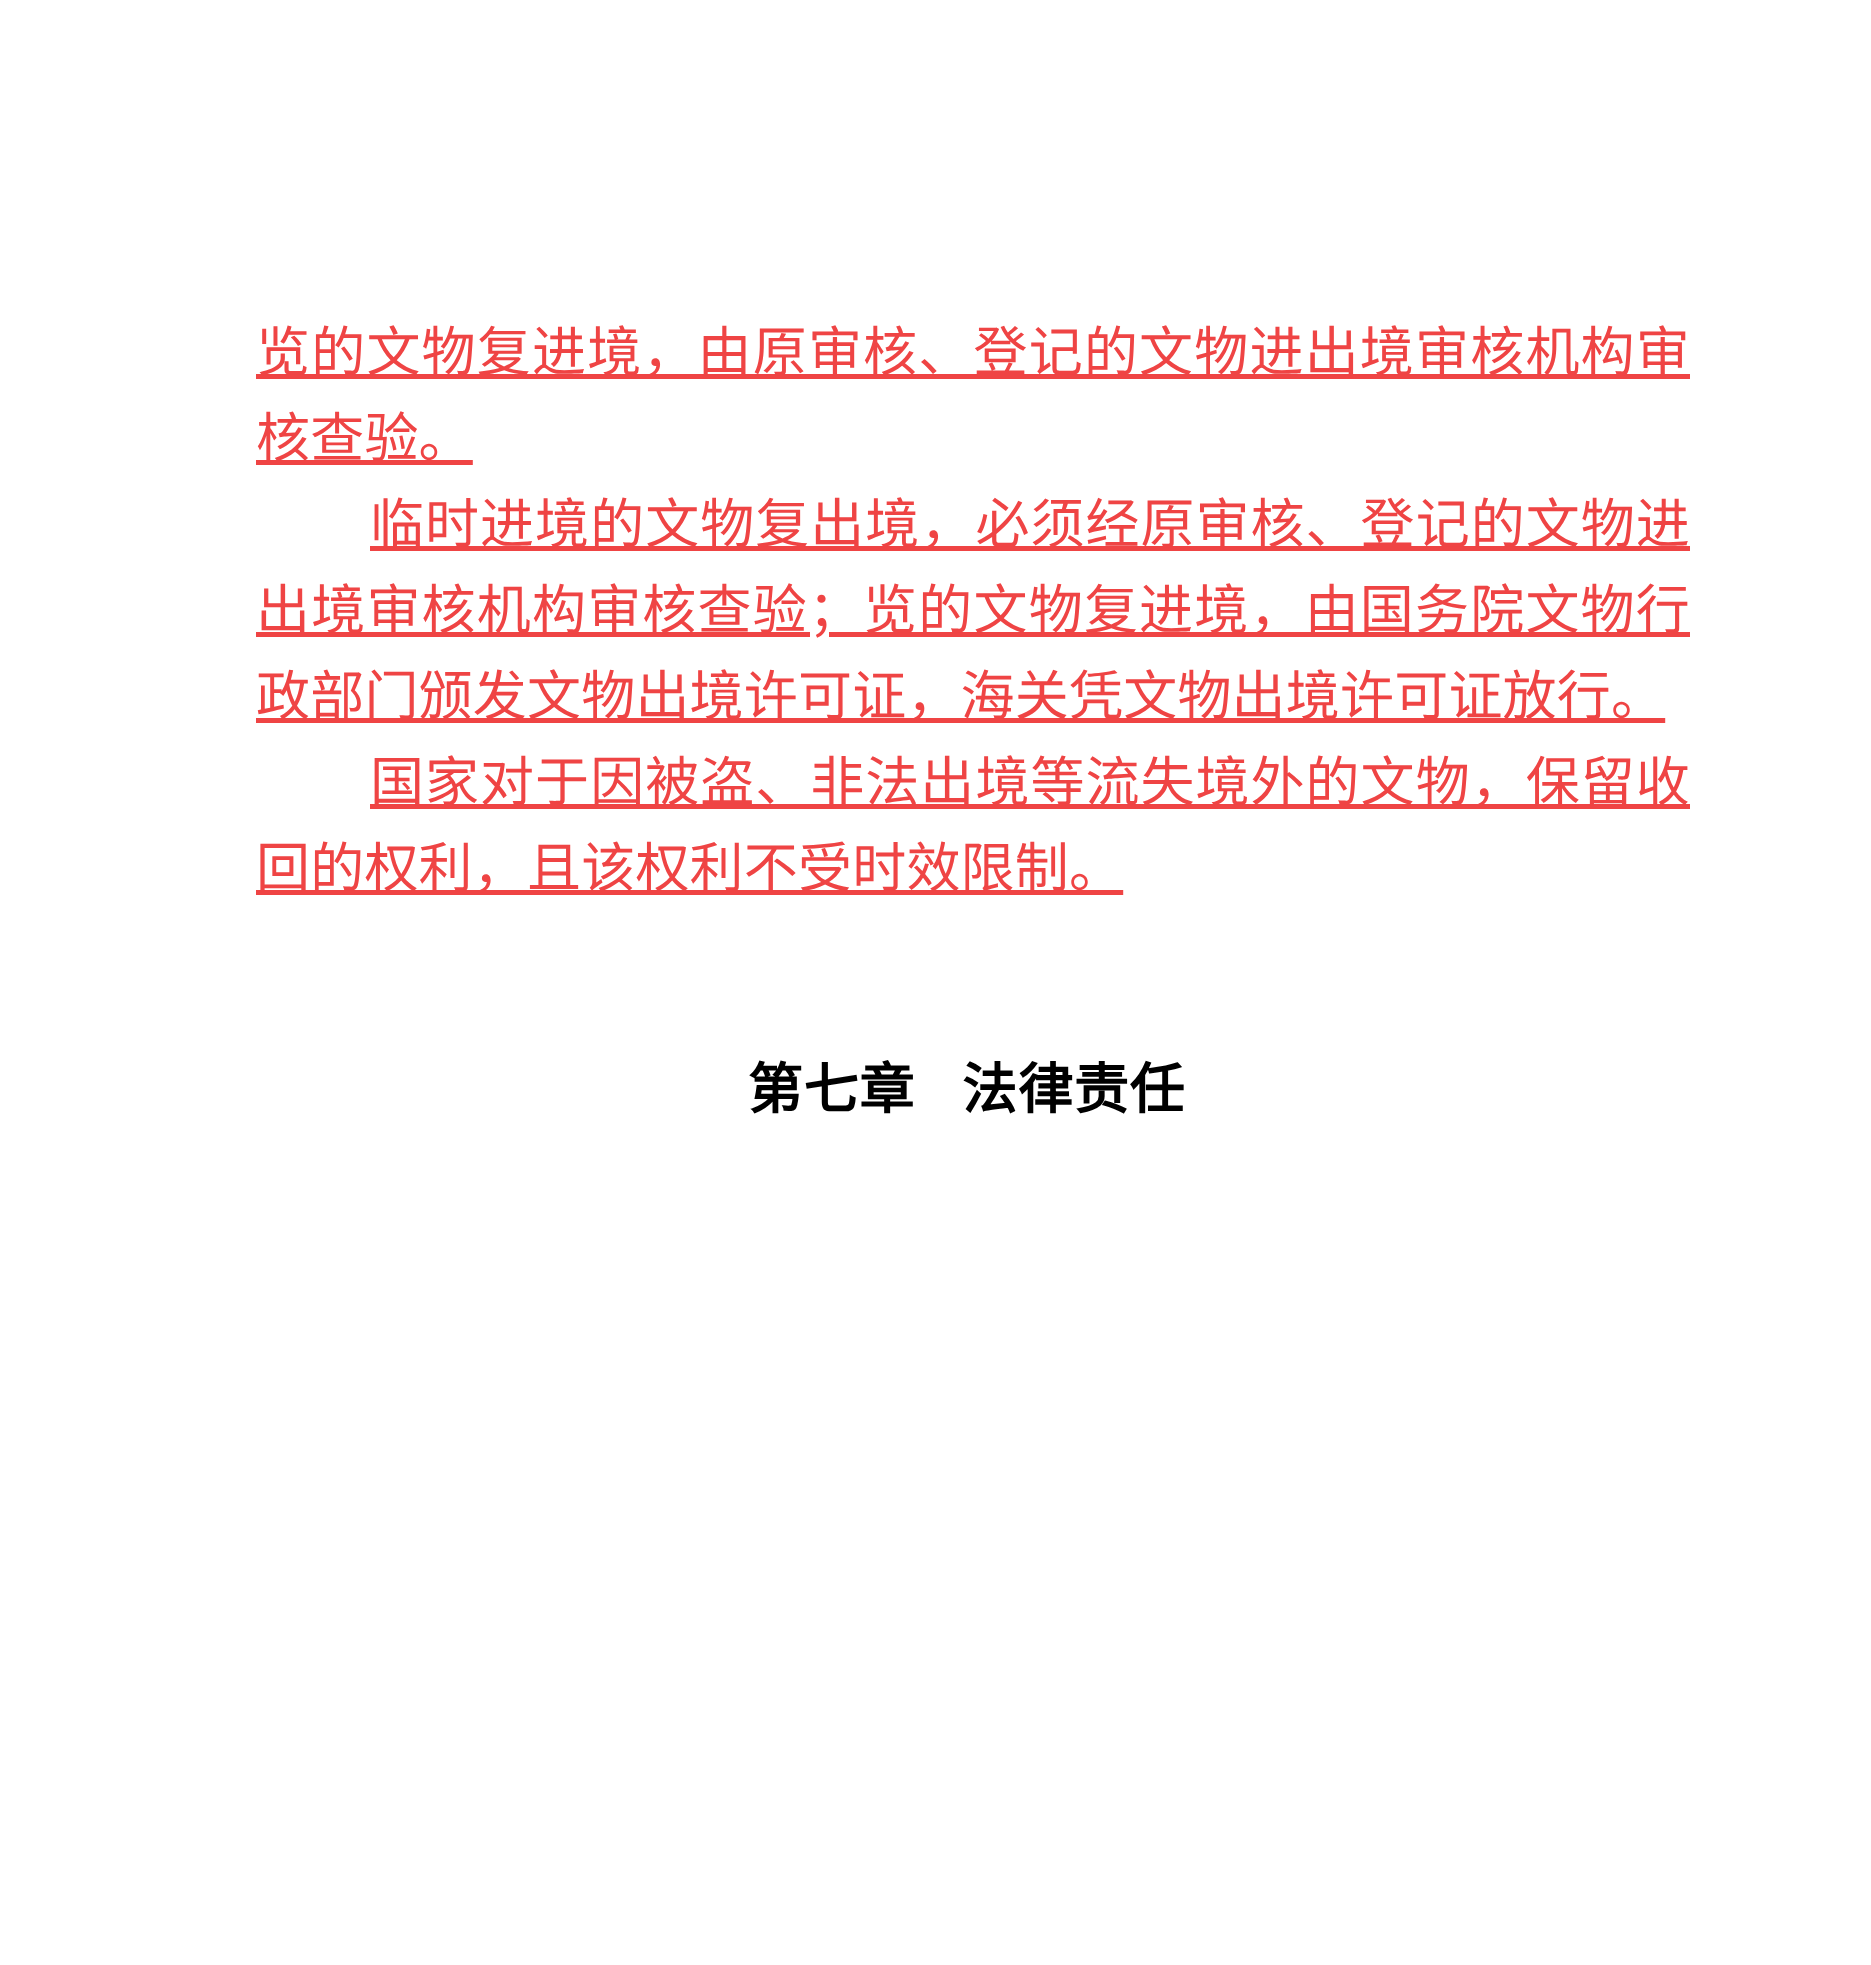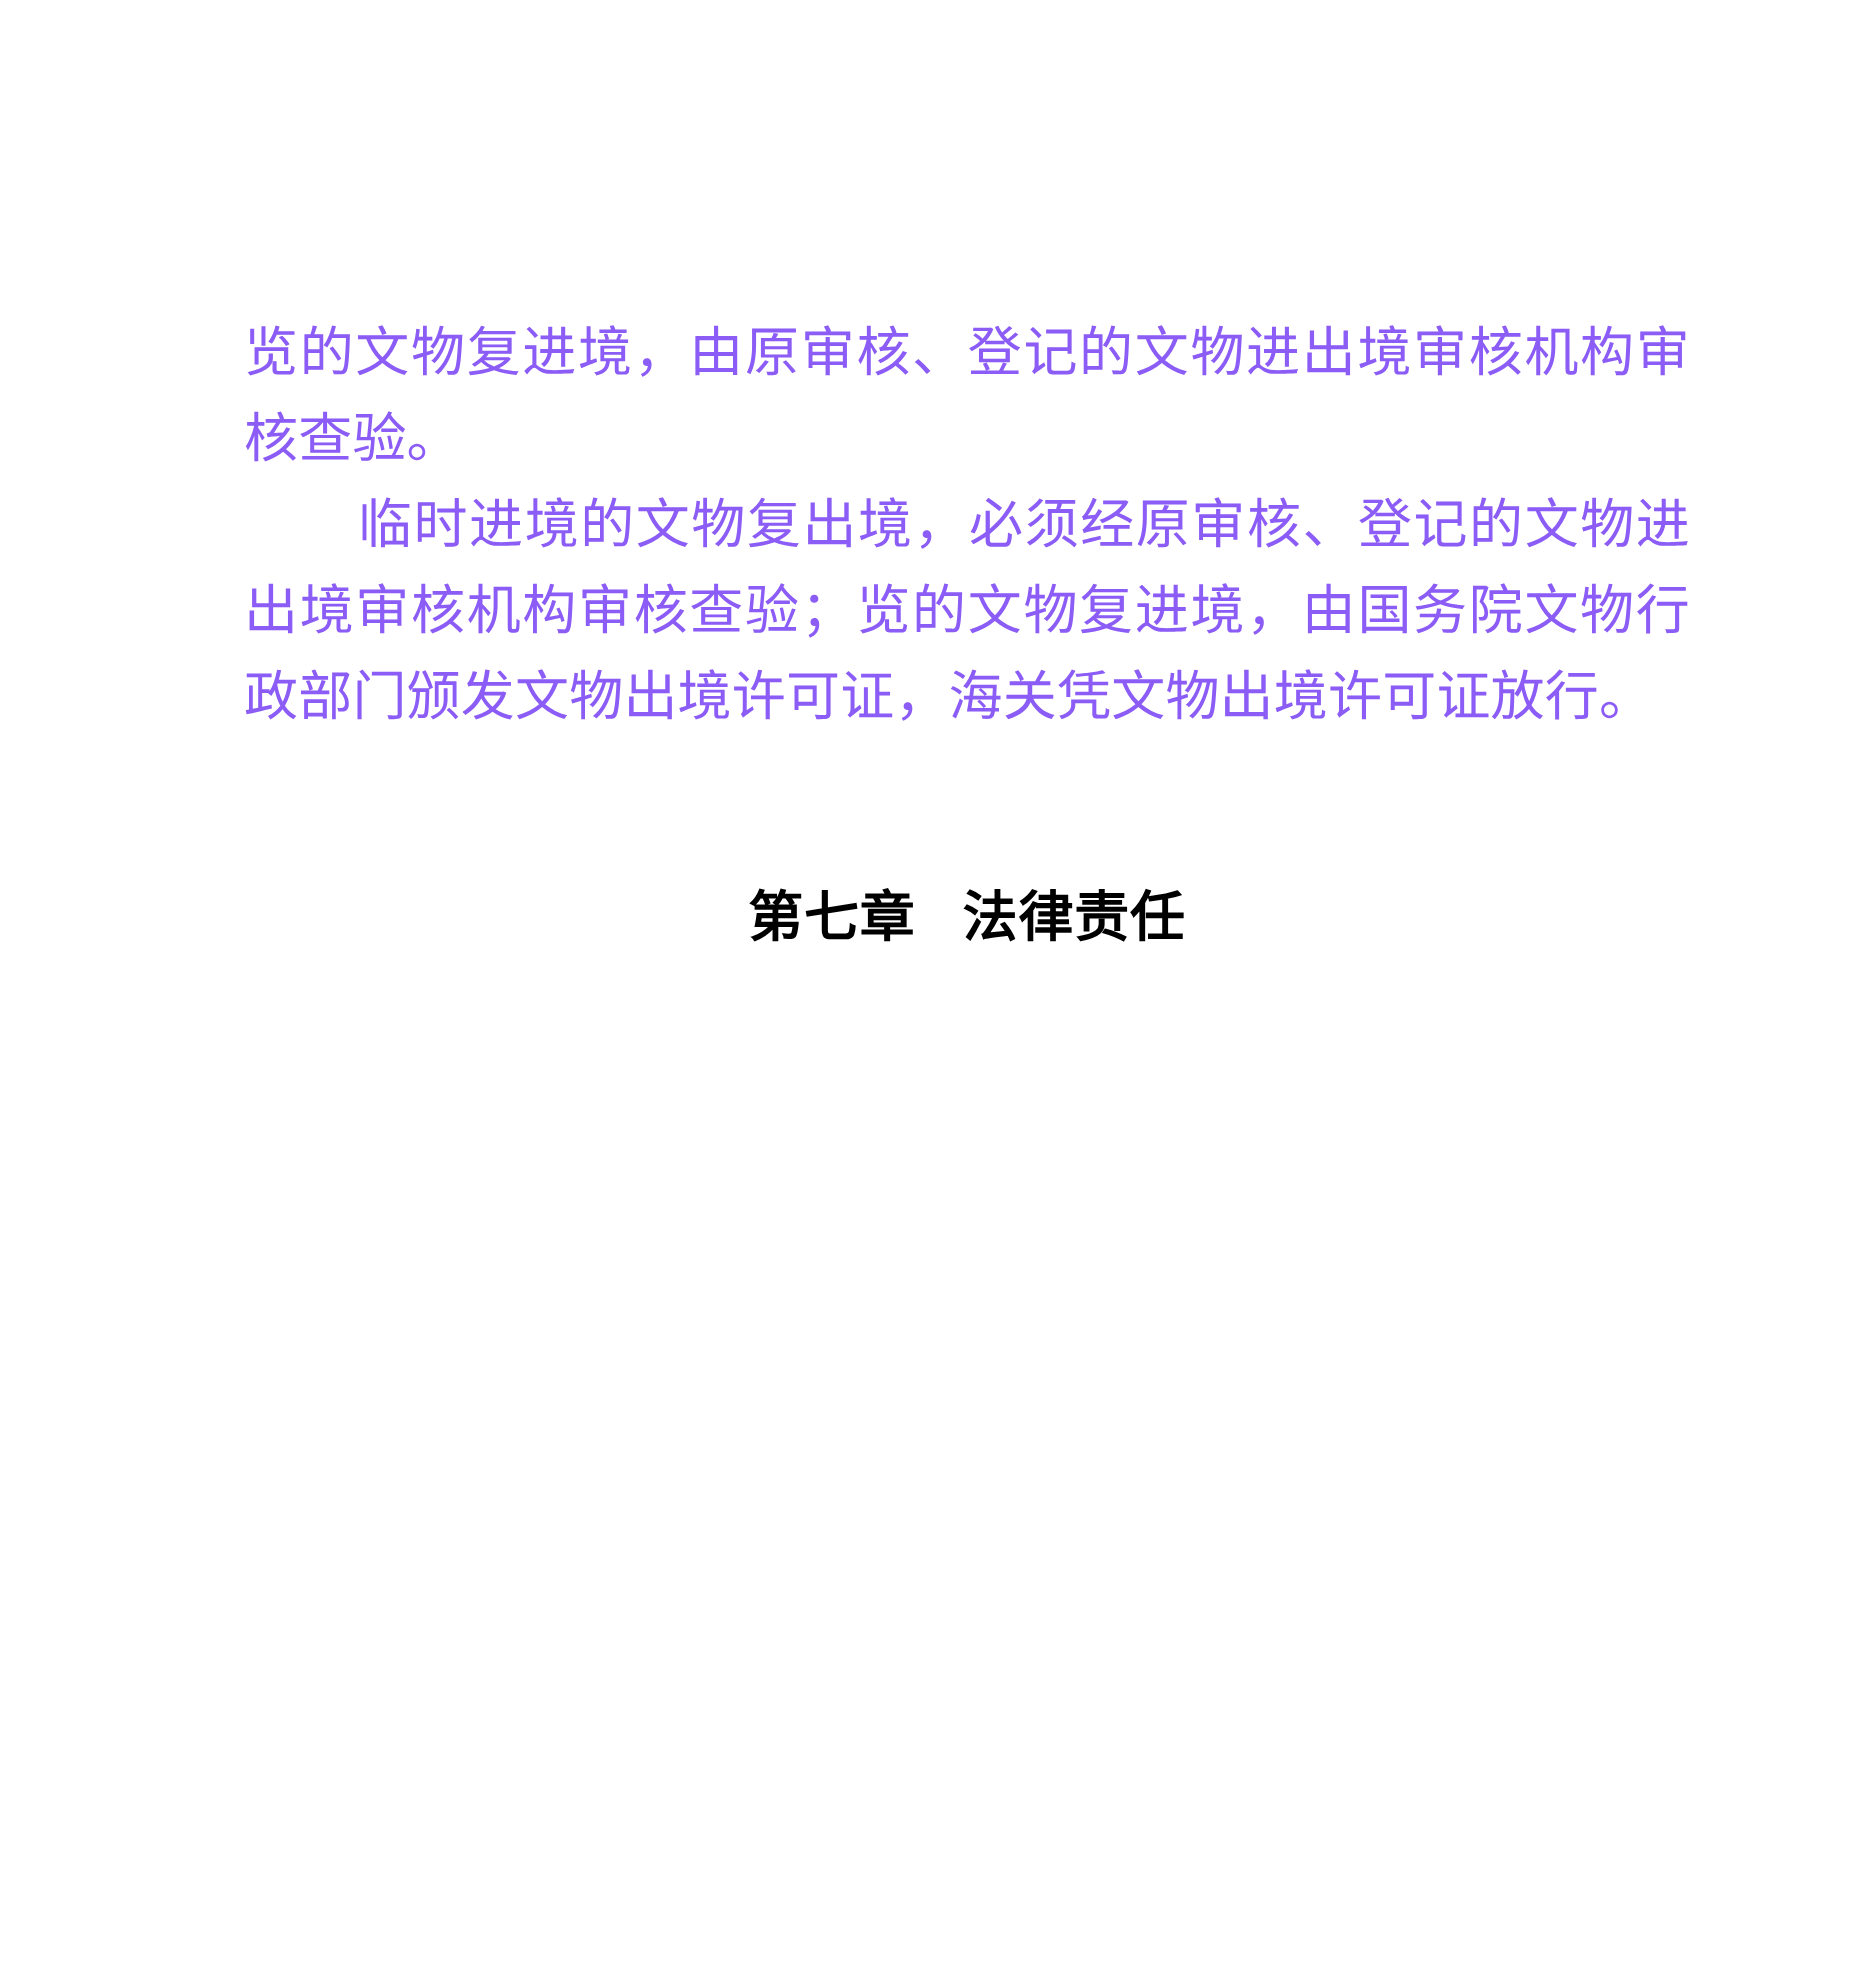--- a/index.html
+++ b/index.html
@@ -25,27 +25,28 @@
     left: 244px;
     top: 310px;
     width: 1446px;
   }
 
   
   .para {
     font-family: "DejaVu Serif", "Liberation Serif", serif;
     font-size: 54px;
     line-height: 86px;
-    color: #8b5cf6;
+    color: #ef4444;
     text-align: justify;
     text-justify: inter-character;
     letter-spacing: 0.2px;
-    margin: 0 0 0 0;
+    margin: 0 0 0 12px;
     text-indent: 0;
     word-break: break-all;
+    text-decoration: underline;
   }
 
   .para.indent {
     text-indent: 114px;
   }
 
   
   .para + .para {
     margin-top: 0;
   }
@@ -88,20 +89,21 @@
 <div class="page">
 
   <div class="text-column">
 
     <p class="para"><span>览的文物复进境，由原审核、登记的文物进出境审核机构审核查验。</span></p>
 
 
     <p class="para indent"><span>临时进境的文物复出境，必须经原审核、登记的文物进出境审核机构审核查验；览的文物复进境，由国务院文物行政部门颁发文物出境许可证，海关凭文物出境许可证放行。</span></p>
 
 
+    <p class="para indent"><span>国家对于因被盗、非法出境等流失境外的文物，保留收回的权利，且该权利不受时效限制。</span></p>
 
     <div class="spacer-before-chapter"></div>
 
     <h2 class="chapter-heading"><span>第七章</span><span class="chapter-gap"></span><span>法律责任</span></h2>
 
   </div>
 
 </div>
 
 

